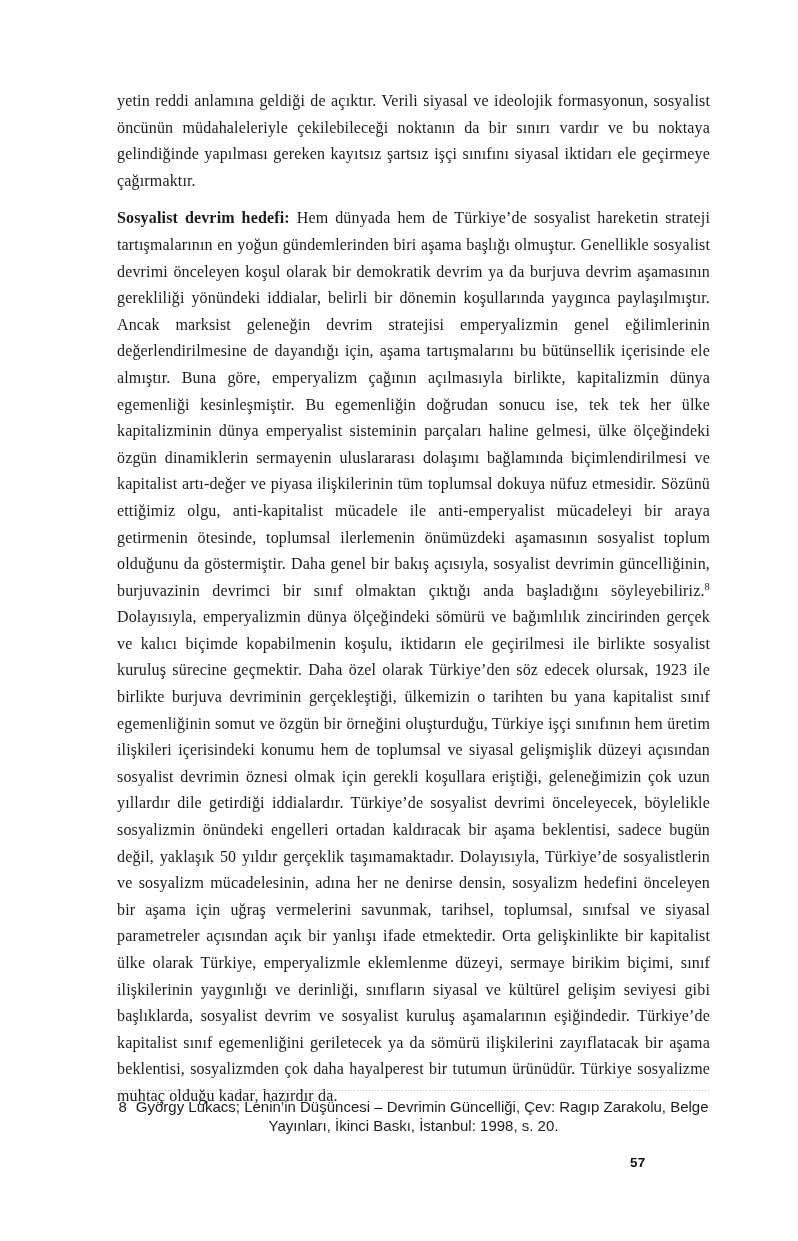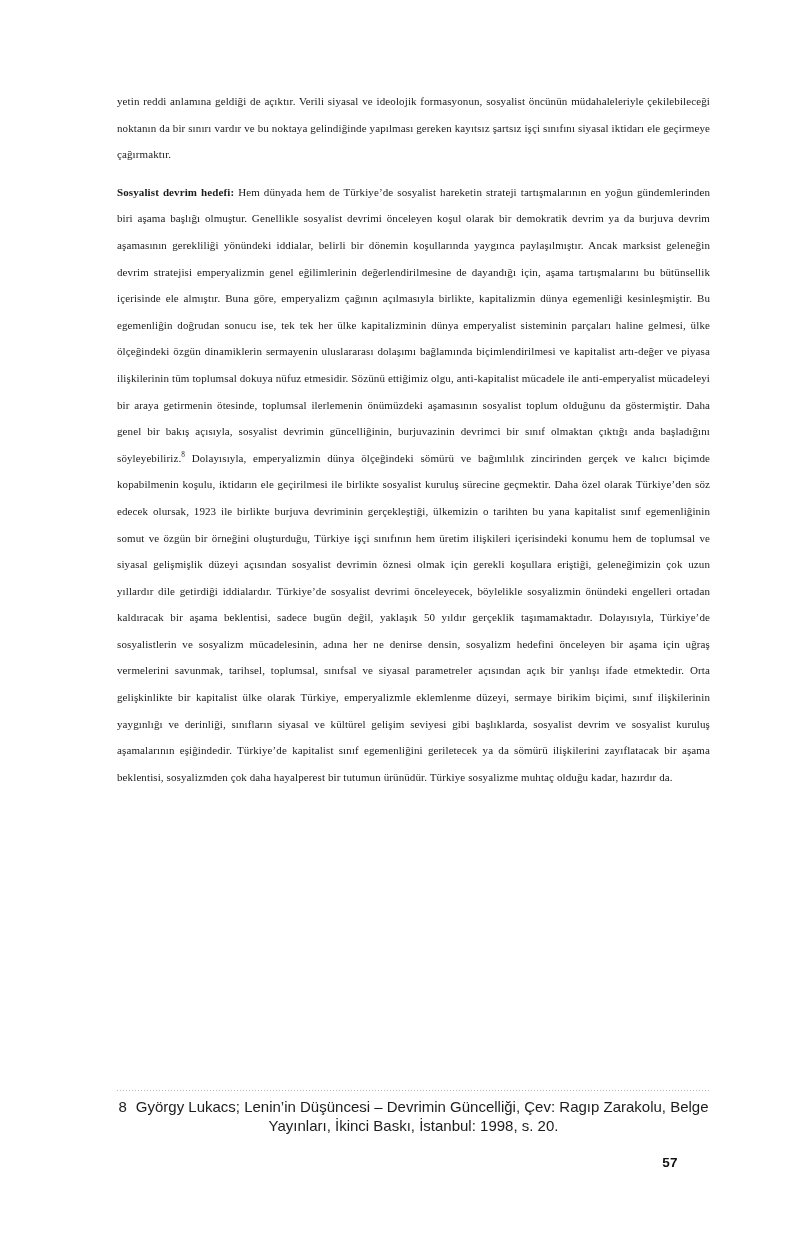--- a/index.html
+++ b/index.html
@@ -28,21 +28,21 @@
 
   .text-column {
     position: absolute;
     left: 117px;
     top: 88px;
     width: 593px;
   }
 
   p.body-par {
     margin: 0;
-    font-size: 11px;
+    font-size: 16px;
     line-height: 26.6px;
     text-align: justify;
     text-justify: inter-word;
     hyphens: manual;
     color: #1a1a1a;
     letter-spacing: 0.01em;
   }
 
   p.body-par + p.body-par {
     margin-top: 11px;
@@ -90,21 +90,21 @@
 
   .footnote .fn-num {
     margin-right: 9px;
   }
 
   .page-number {
     position: absolute;
     right: 88px;
     top: 1155px;
     width: 80px;
-    text-align: center;
+    text-align: left;
     font-family: "Liberation Sans", "DejaVu Sans", sans-serif;
     font-size: 13.5px;
     font-weight: bold;
     color: #111111;
     letter-spacing: 0.02em;
   }
 </style>
 </head>
 <body>
 

